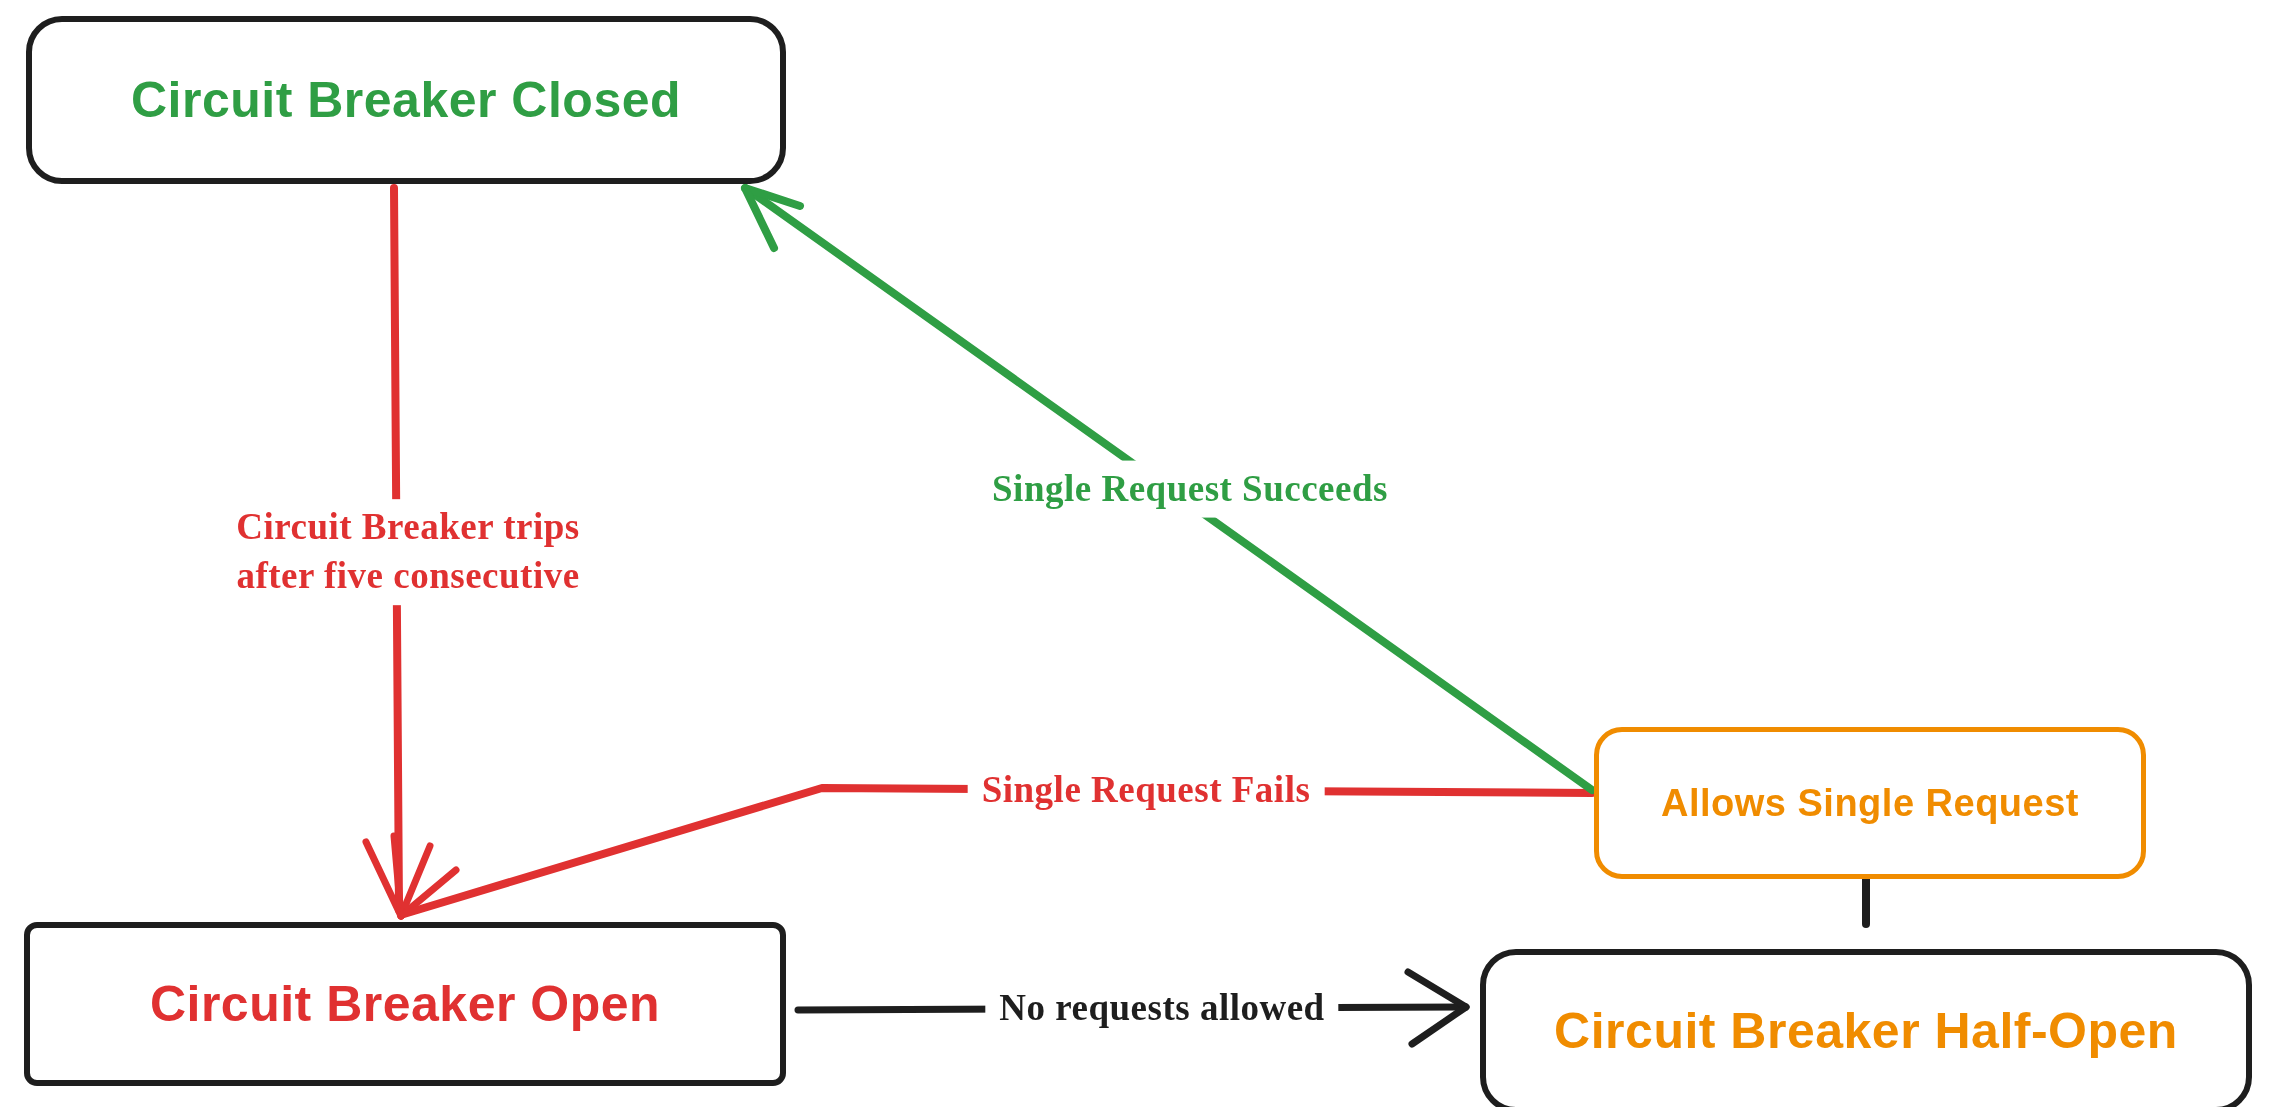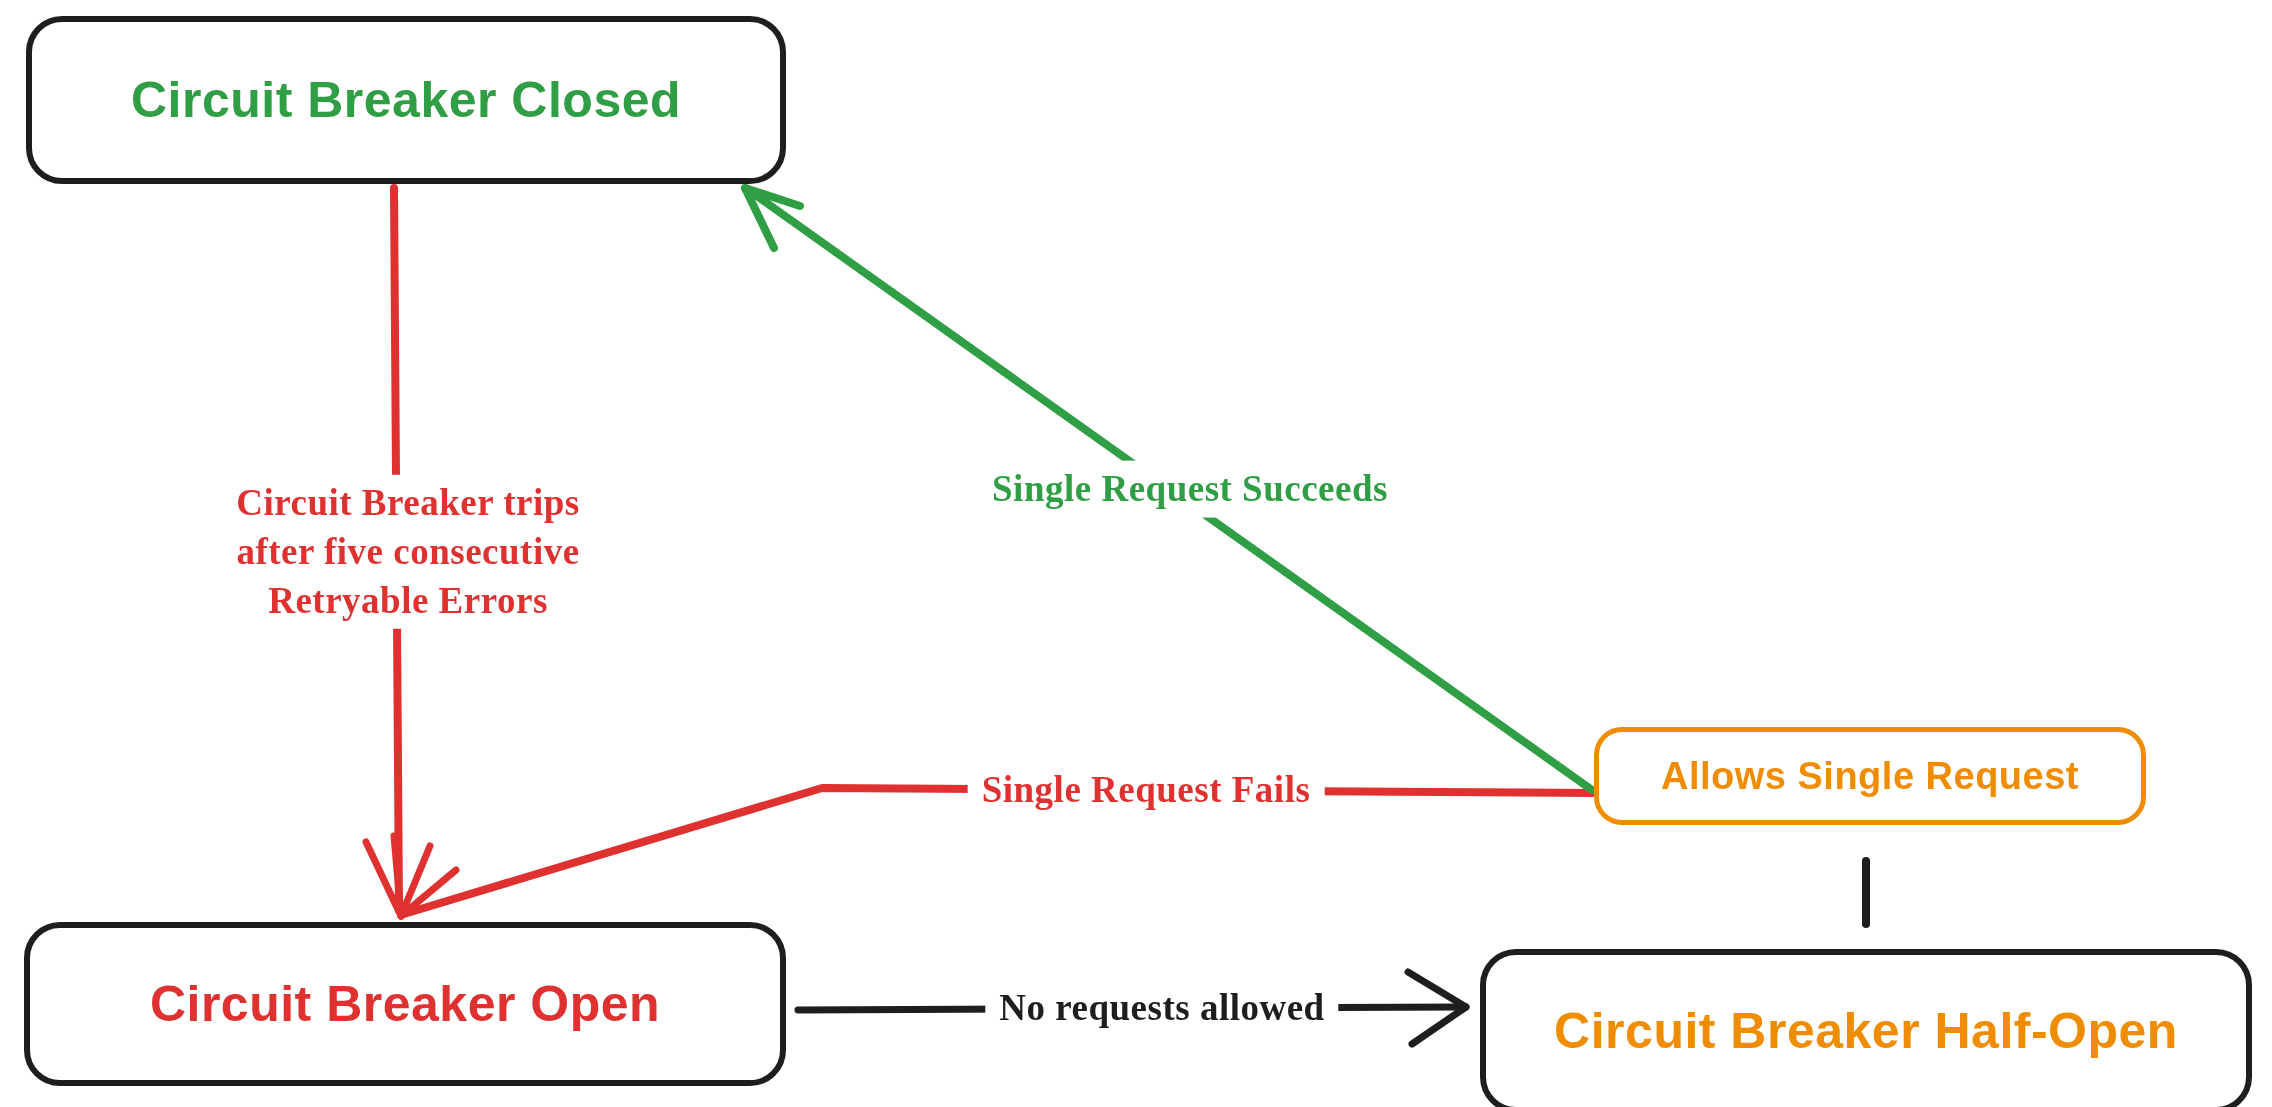--- a/index.html
+++ b/index.html
@@ -44,23 +44,23 @@
     border: 5px solid var(--orange);
     border-radius: 28px;
     font-size: 38px;
   }
   .t-green  { color: var(--green); }
   .t-red    { color: var(--red); }
   .t-orange { color: var(--orange); }
   .t-ink    { color: var(--ink); }
 
   #node-closed   { left: 26px;   top: 16px;  width: 760px; height: 168px; }
-  #node-open     { left: 24px;   top: 922px; width: 762px; height: 164px; }
+  #node-open     { left: 24px;   top: 922px; width: 762px; height: 164px; border-radius: 13px; }
   #node-halfopen { left: 1480px; top: 922px; width: 772px; height: 164px; margin-top: 27px; }
-  #node-allows   { left: 1594px; top: 727px; width: 552px; height: 98px; text-align: right; }
+  #node-allows   { left: 1594px; top: 727px; width: 552px; height: 152px; text-align: right; }
 
   .edge-label {
     position: absolute;
     transform: translate(-50%, -50%);
     background: var(--background);
     padding: 4px 14px;
     font-size: 37px;
     font-weight: bold;
     text-align: center;
     line-height: 1.32;
@@ -106,21 +106,20 @@
     </g>
 
     <g>
       <path class="s-ink" stroke-width="8" d="M1866,861 L1866,924"></path>
     </g>
   </svg>
 
   <div class="edge-label t-red" id="label-trips">
     <div>Circuit Breaker trips</div>
     <div>after five consecutive</div>
-    <div>Retryable Errors</div>
   </div>
 
   <div class="edge-label t-green" id="label-succeeds">Single Request Succeeds</div>
 
   <div class="edge-label t-red" id="label-fails">Single Request Fails</div>
 
   <div class="edge-label t-ink" id="label-delay">
     <div>No requests allowed</div>
   </div>
 

